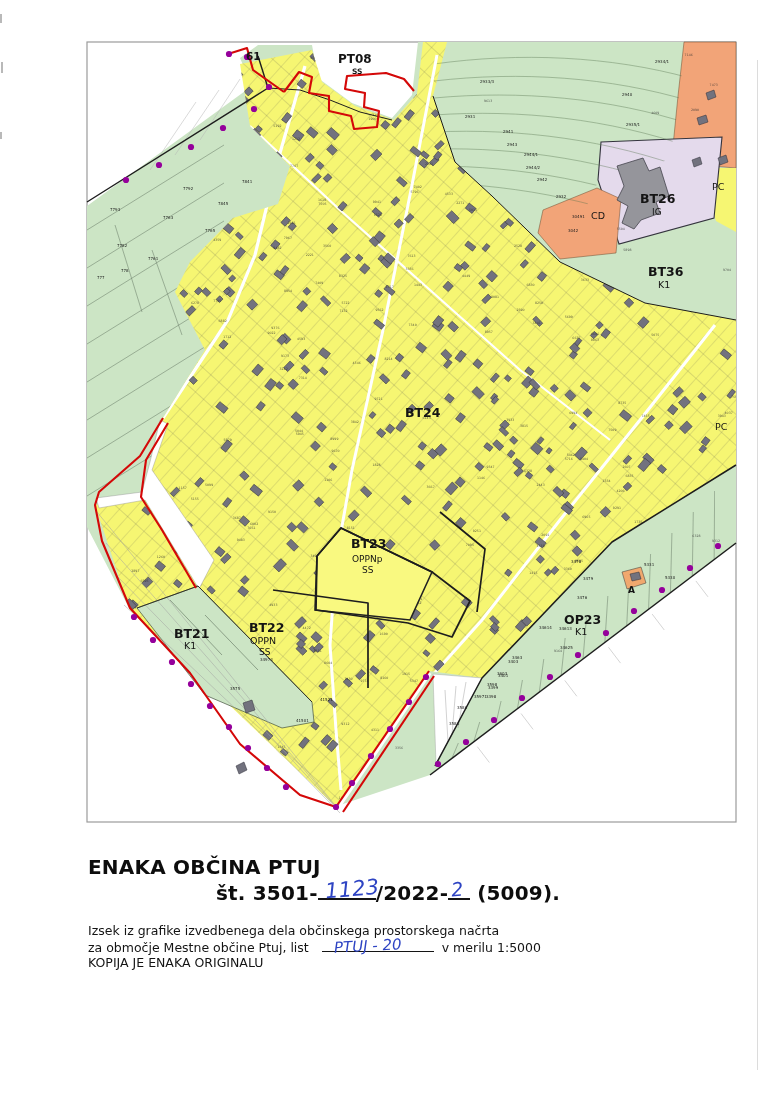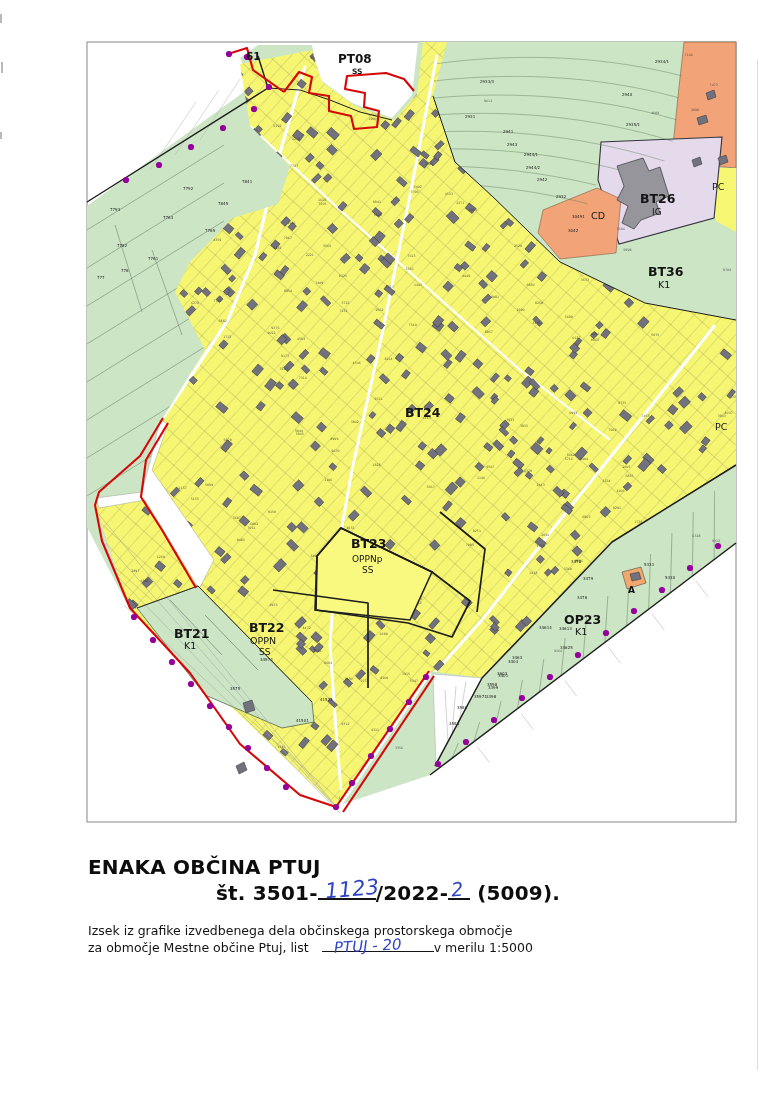--- a/index.html
+++ b/index.html
@@ -12,21 +12,21 @@
   .blank{display:inline-block;position:relative;border-bottom:2px solid #141414;height:18px;vertical-align:baseline;}
   .b1{width:58px;}
   .b2{width:22px;}
   .b3{width:112px;height:12px;border-bottom-width:1px;}
   .hand{position:absolute;font-style:italic;color:#2e44c3;font-weight:400;white-space:nowrap;transform:rotate(-5deg);}
   .h1{left:7px;bottom:-3px;font-size:21px;}
   .h2{left:3px;bottom:-3px;font-size:19px;}
   .h3{left:12px;bottom:-4px;font-size:15px;transform:rotate(-3deg);}
   .bodytext{margin-top:18px;font-size:12.5px;line-height:15.5px;color:#141414;}
   .row2 .gap-l{margin-right:13px;}
-  .row2 .gap-r{}
+  .row2 .gap-r{margin-left:8px;}
   .sp{margin-left:7px;}
   .fold{position:absolute;left:757px;top:60px;width:1px;height:1010px;background:#dcdcdc;}
   .speck{position:absolute;background:#b9b9b9;}
 </style>
 </head>
 <body>
 
 <svg id="map-svg" width="768" height="1094" viewBox="0 0 768 1094">
     <defs>
       <clipPath id="clipYellow">
@@ -783,23 +783,24 @@
     <text x="575" y="635" font-size="9.5" fill="#141414" font-family="&quot;DejaVu Sans&quot;,sans-serif" font-weight="normal">K1</text>
     <text x="628" y="593" font-size="9" fill="#141414" font-family="&quot;DejaVu Sans&quot;,sans-serif" font-weight="bold">A</text>
   </svg>
 
 <div class="footer">
   <div class="t1">ENAKA OBČINA PTUJ</div>
   <div class="t1 refline">
     <span>št. 3501-</span><span class="blank b1"><span class="hand h1">1123</span></span><span>/2022-</span><span class="blank b2"><span class="hand h2">2</span></span><span class="sp">(5009).</span>
   </div>
   <div class="bodytext">
-    <div>Izsek iz grafike izvedbenega dela občinskega prostorskega območje</div>
+    <div>Izsek iz grafike izvedbenega dela občinskega prostorskega načrta</div>
     <div class="row2">
       <span class="gap-l">za območje Mestne občine Ptuj, list</span><span class="blank b3"><span class="hand h3">PTUJ - 20</span></span><span class="gap-r">v merilu 1:5000</span>
     </div>
+    <div>KOPIJA JE ENAKA ORIGINALU</div>
   </div>
 </div>
 
 <div class="fold"></div>
 <div class="speck" style="left:0;top:14px;width:2px;height:9px;"></div>
 <div class="speck" style="left:1px;top:62px;width:2px;height:11px;"></div>
 <div class="speck" style="left:0;top:132px;width:2px;height:7px;"></div>
 
 </body></html>

